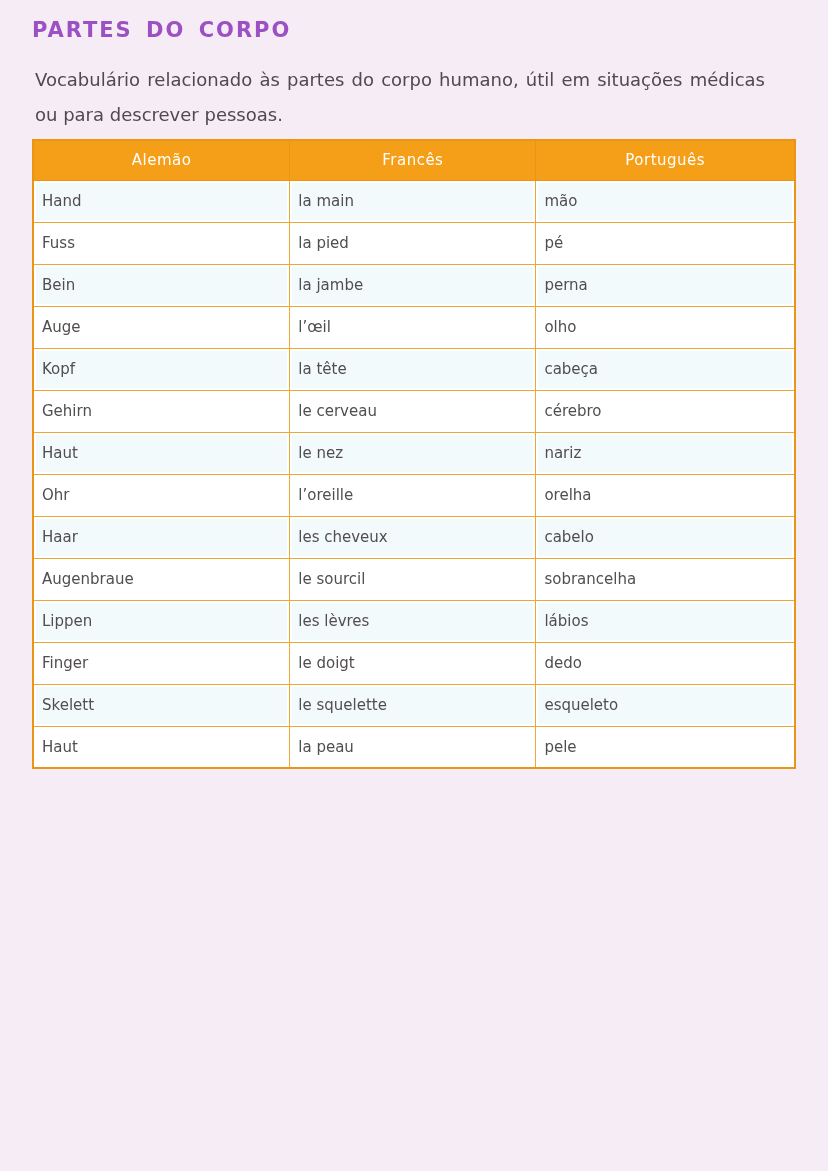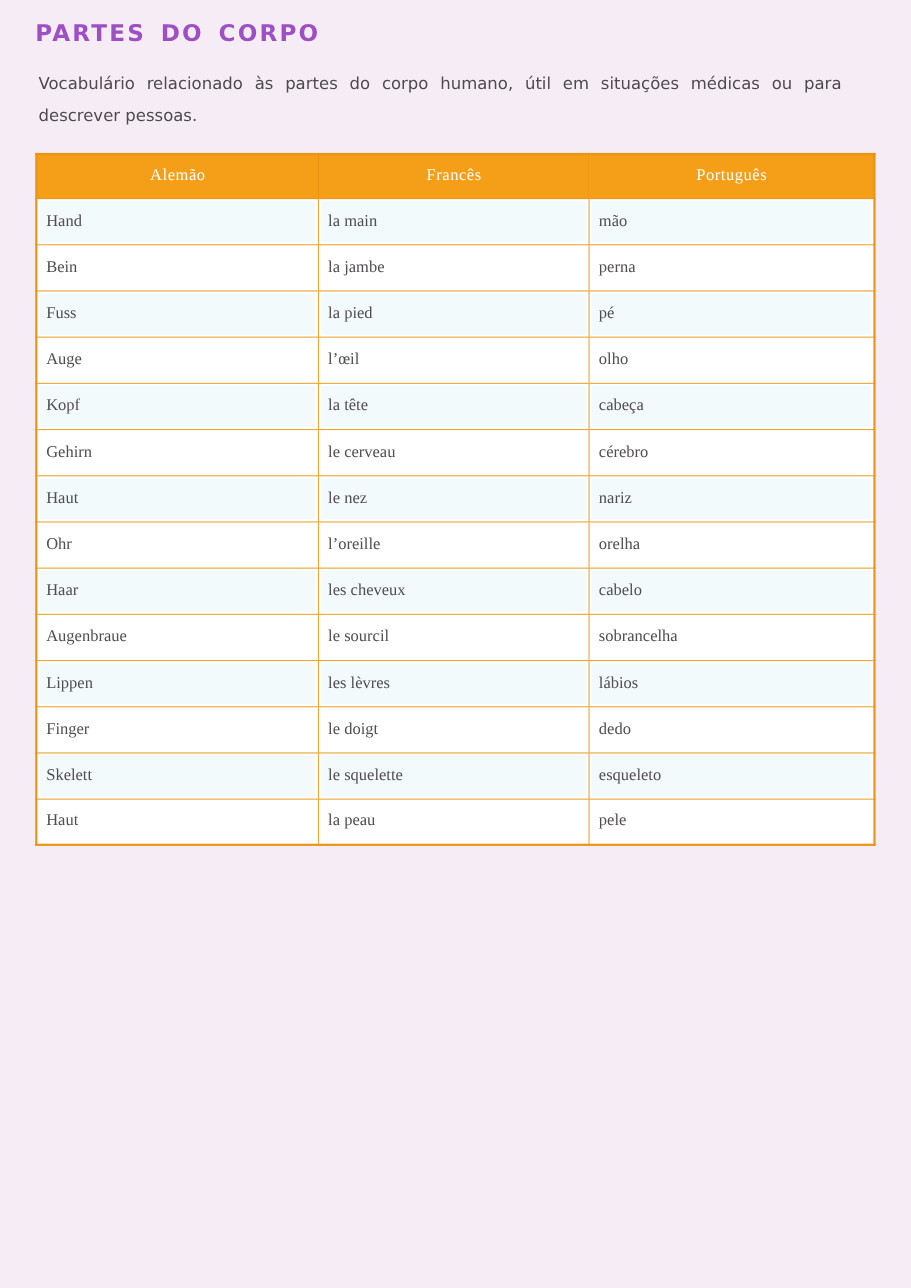--- a/index.html
+++ b/index.html
@@ -27,32 +27,31 @@
     letter-spacing: 2px;
     word-spacing: 4px;
     color: #9c50c4;
   }
 
   .page-subtitle {
     position: absolute;
     left: 35px;
     top: 50px;
     width: 730px;
-    font-size: 15px;
+    font-size: 18px;
     line-height: 1.95;
     color: #4e4a4e;
     text-align: justify;
   }
 
   .table-wrap {
     position: absolute;
     left: 32px;
     top: 127px;
     width: 764px;
-    font-family: Liberation Serif, serif;
   }
 
   table.vocab {
     width: 100%;
     border-collapse: collapse;
     border: 2px solid #ec9413;
     background: #ffffff;
   }
 
   table.vocab th {
@@ -106,28 +105,28 @@
             <th>Português</th>
           </tr>
       </thead>
       <tbody>
           <tr>
             <td>Hand</td>
             <td>la main</td>
             <td>mão</td>
           </tr>
           <tr>
+            <td>Fuss</td>
+            <td>la pied</td>
+            <td>pé</td>
+          </tr>
+          <tr>
             <td>Bein</td>
             <td>la jambe</td>
             <td>perna</td>
-          </tr>
-          <tr>
-            <td>Fuss</td>
-            <td>la pied</td>
-            <td>pé</td>
           </tr>
           <tr>
             <td>Auge</td>
             <td>l’œil</td>
             <td>olho</td>
           </tr>
           <tr>
             <td>Kopf</td>
             <td>la tête</td>
             <td>cabeça</td>

